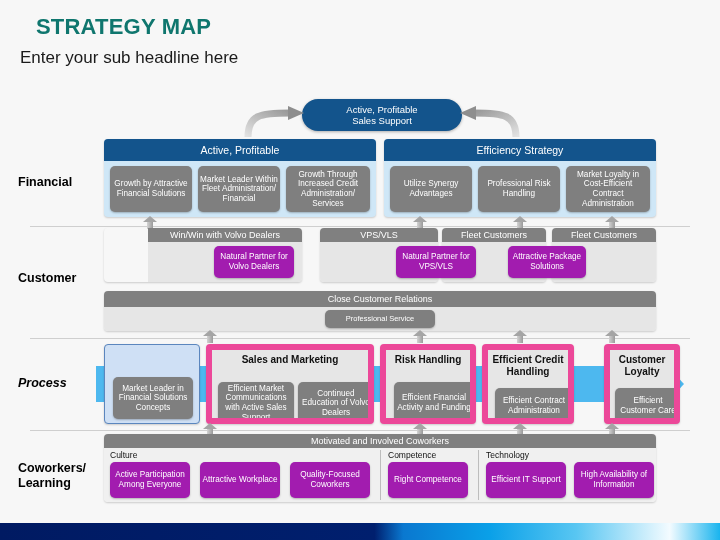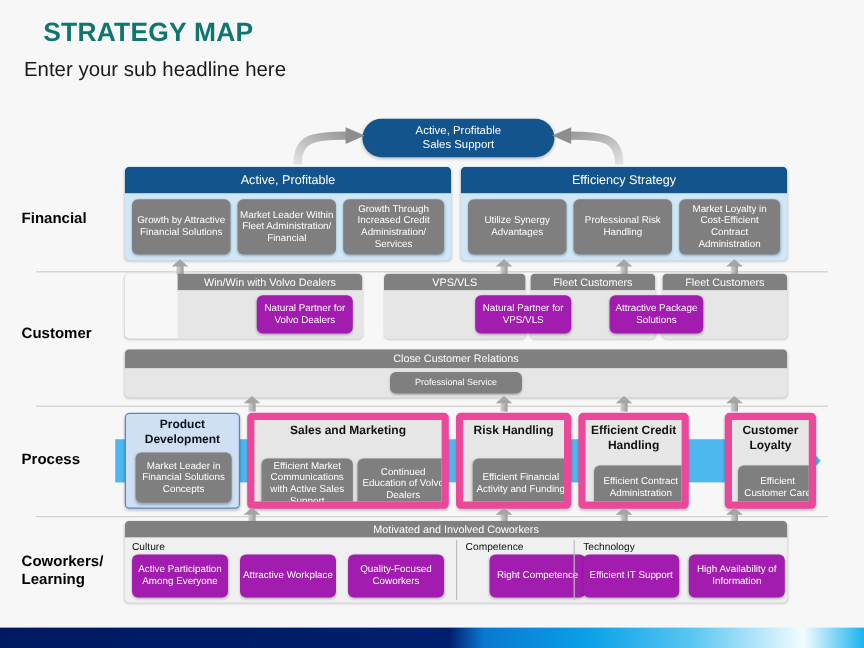--- a/index.html
+++ b/index.html
@@ -156,21 +156,21 @@
       <stop offset="0%" stop-color="#e2e2e2"></stop>
         <stop offset="100%" stop-color="#9a9a9a"></stop>
     </linearGradient>
   </defs>
   <path d="M60,38 C60,16 48,14 18,14" stroke="url(#gR)" stroke-width="7" fill="none"></path>
   <polygon points="20,7 4,14 20,21" fill="#8e8e8e"></polygon>
 </svg>
 
 <div class="row-label" style="top:175px;">Financial</div>
 <div class="row-label" style="top:271px;">Customer</div>
-<div class="row-label" style="top:376px;">Process</div>
+<div class="row-label" style="top:376px;font-style:italic;">Process</div>
 <div class="row-label" style="top:461px;">
   <div>Coworkers/</div>
   <div>Learning</div>
 </div>
 
 <div class="sep" style="top:226px;"></div>
 <div class="sep" style="top:338px;"></div>
 <div class="sep" style="top:430px;"></div>
 
 <div class="panel body-sky" id="fin-left">
@@ -253,21 +253,20 @@
   </div>
 <div class="uparrow" style="left:605px;top:330px;">
     <div class="shaft"></div>
     <div class="head"></div>
   </div>
 
 <div id="proc-chevron"></div>
 <div id="proc-arrowhead"></div>
 
 <div class="panel proc-box hl" style="left:104px;width:96px;">
-  <div class="proc-title">Product Development</div>
   <div class="gbox" style="position:absolute;left:8px;top:32px;width:80px;height:42px;">Market Leader in Financial Solutions Concepts</div>
 </div>
 
 <div class="panel proc-box" style="left:206px;width:168px;">
   <div class="proc-title">Sales and Marketing</div>
   <div class="gbox" style="position:absolute;left:6px;top:32px;width:76px;height:42px;">Efficient Market Communications with Active Sales Support</div>
   <div class="gbox" style="position:absolute;left:86px;top:32px;width:76px;height:42px;">Continued Education of Volvo Dealers</div>
 </div>
 
 <div class="panel proc-box" style="left:380px;width:96px;">
@@ -305,21 +304,21 @@
 <div class="panel" id="cow">
   <div class="hdr grayhead cow-hdr">Motivated and Involved Coworkers</div>
   <div class="cow-body">
     <div class="cow-sec-label" style="left:6px;">Culture</div>
     <div class="bbox" style="position:absolute;left:6px;top:14px;width:80px;height:36px;">Active Participation Among Everyone</div>
     <div class="bbox" style="position:absolute;left:96px;top:14px;width:80px;height:36px;">Attractive Workplace</div>
     <div class="bbox" style="position:absolute;left:186px;top:14px;width:80px;height:36px;">Quality-Focused Coworkers</div>
 
     <div class="cow-div" style="left:276px;"></div>
     <div class="cow-sec-label" style="left:284px;">Competence</div>
-    <div class="bbox" style="position:absolute;left:284px;top:14px;width:80px;height:36px;margin-left:20px;">Right Competence</div>
+    <div class="bbox" style="position:absolute;left:284px;top:14px;width:80px;height:36px;">Right Competence</div>
 
     <div class="cow-div" style="left:374px;"></div>
     <div class="cow-sec-label" style="left:382px;">Technology</div>
     <div class="bbox" style="position:absolute;left:470px;top:14px;width:80px;height:36px;">High Availability of Information</div>
     <div class="bbox" style="position:absolute;left:382px;top:14px;width:80px;height:36px;">Efficient IT Support</div>
   </div>
 </div>
 
 <div id="bar"></div>
 

